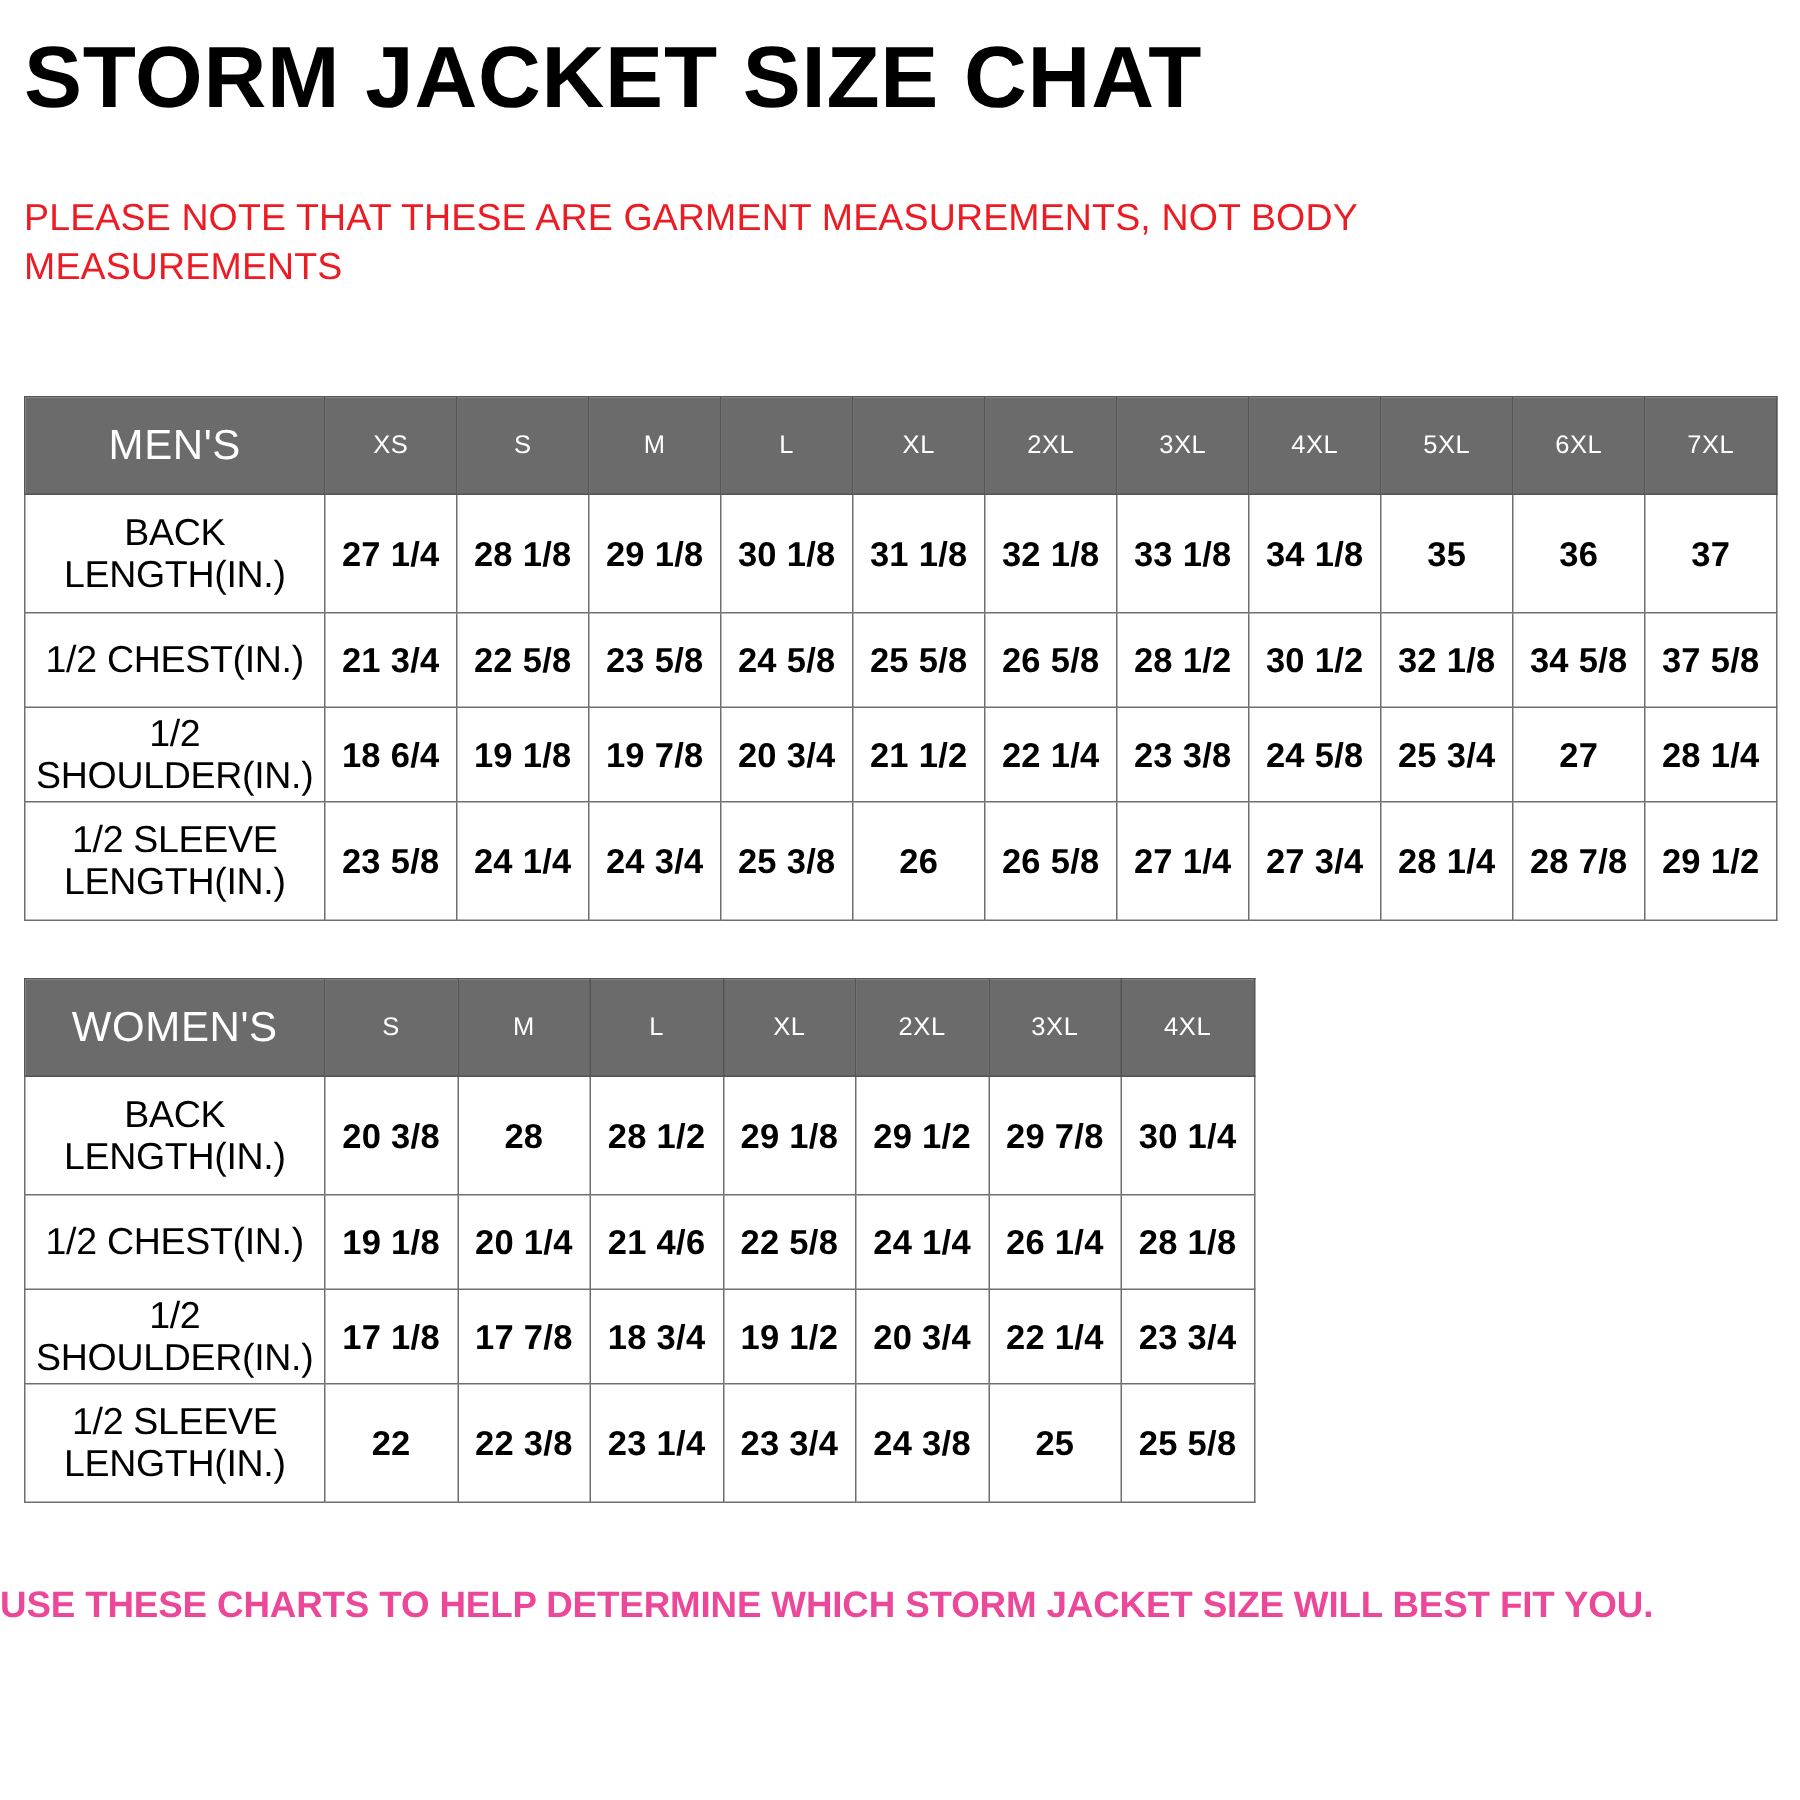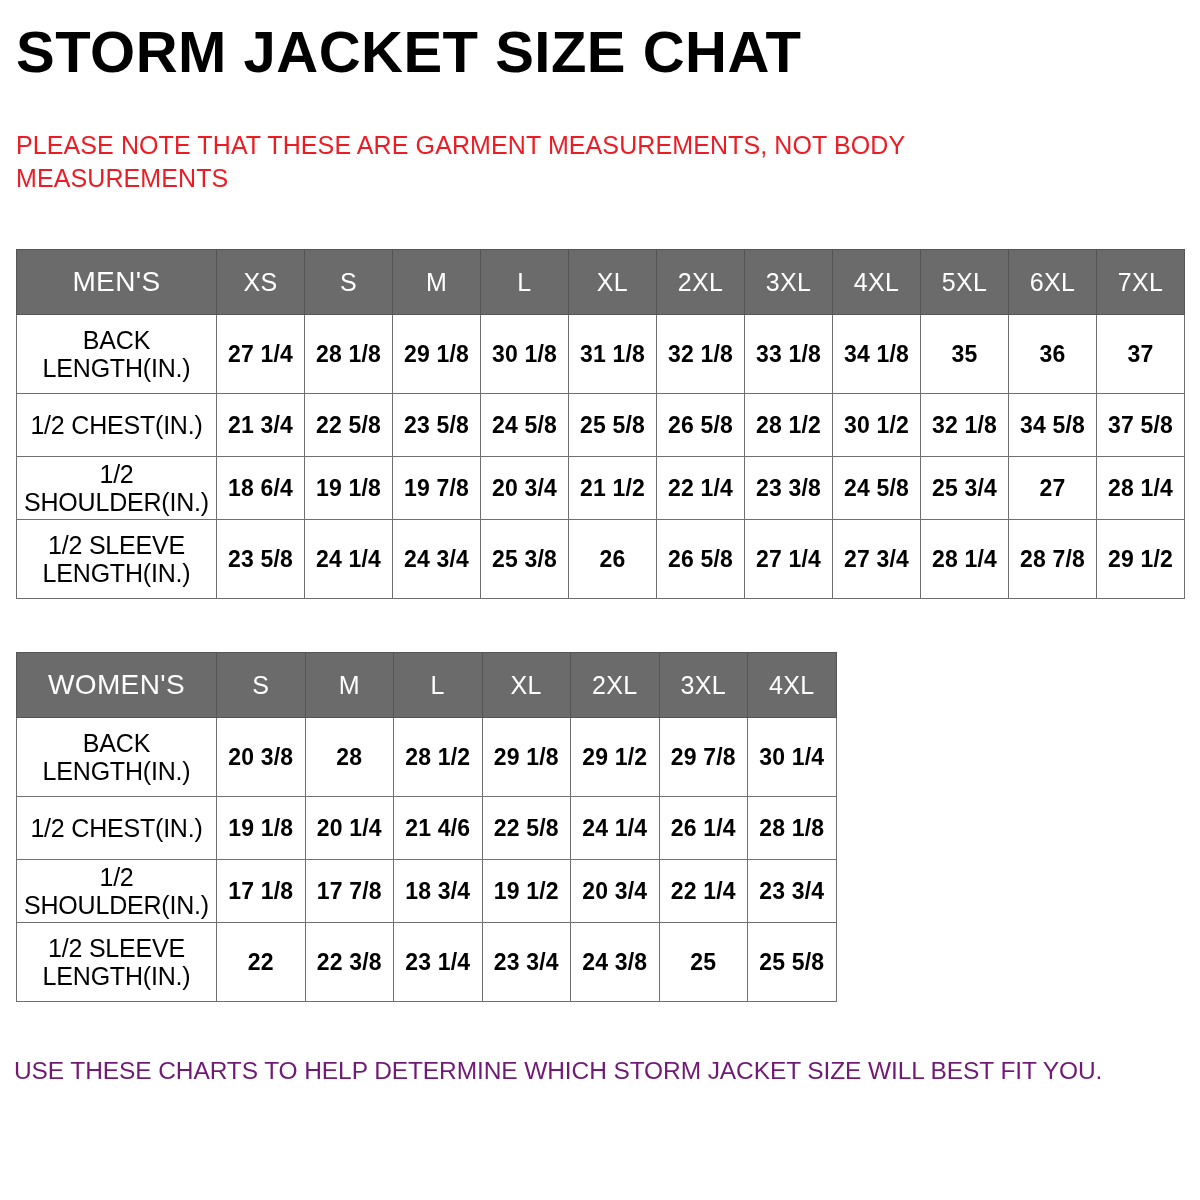--- a/index.html
+++ b/index.html
@@ -45,27 +45,27 @@
     font-size: 25px;
     line-height: 1.32;
     font-weight: 500;
     color: #ec1c24;
     letter-spacing: 0.1px;
     margin-top: 13px;
   }
 
   .note-bottom {
     position: absolute;
-    left: 14px;
+    left: 0;
     top: 1055px;
     width: 1170px;
     font-size: 24.5px;
     line-height: 1.3;
-    font-weight: 400;
-    color: #701a75;
+    font-weight: 700;
+    color: #ec4899;
     letter-spacing: -0.1px;
     white-space: nowrap;
   }
 
   
   .size-table {
     position: absolute;
     border-collapse: collapse;
     table-layout: fixed;
     background: #ffffff;
@@ -74,21 +74,21 @@
     border: 1.6px solid #6f6f6f;
     text-align: center;
     vertical-align: middle;
     padding: 0;
     font-weight: 700;
     color: #000000;
   }
   .size-table thead th {
     background: #6b6b6b;
     color: #ffffff;
-    font-size: 25px;
+    font-size: 17px;
     height: 64px;
     font-weight: 500;
     letter-spacing: 0.4px;
     border-color: #555555;
   }
   .size-table thead th.corner {
     font-size: 28px;
     font-weight: 500;
   }
   .size-table tbody td {
@@ -103,21 +103,21 @@
     padding: 2px 4px;
     letter-spacing: -0.2px;
   }
   .size-table tbody tr.tall td {
     height: 74px;
   }
 
   
   #mens-table {
     left: 16px;
-    top: 249px;
+    top: 264px;
     width: 1168px;
   }
   #mens-table col.label { width: 200px; }
   #mens-table col.sz    { width: 88px;  }
 
   
   #womens-table {
     left: 16px;
     top: 652px;
     width: 820px;

